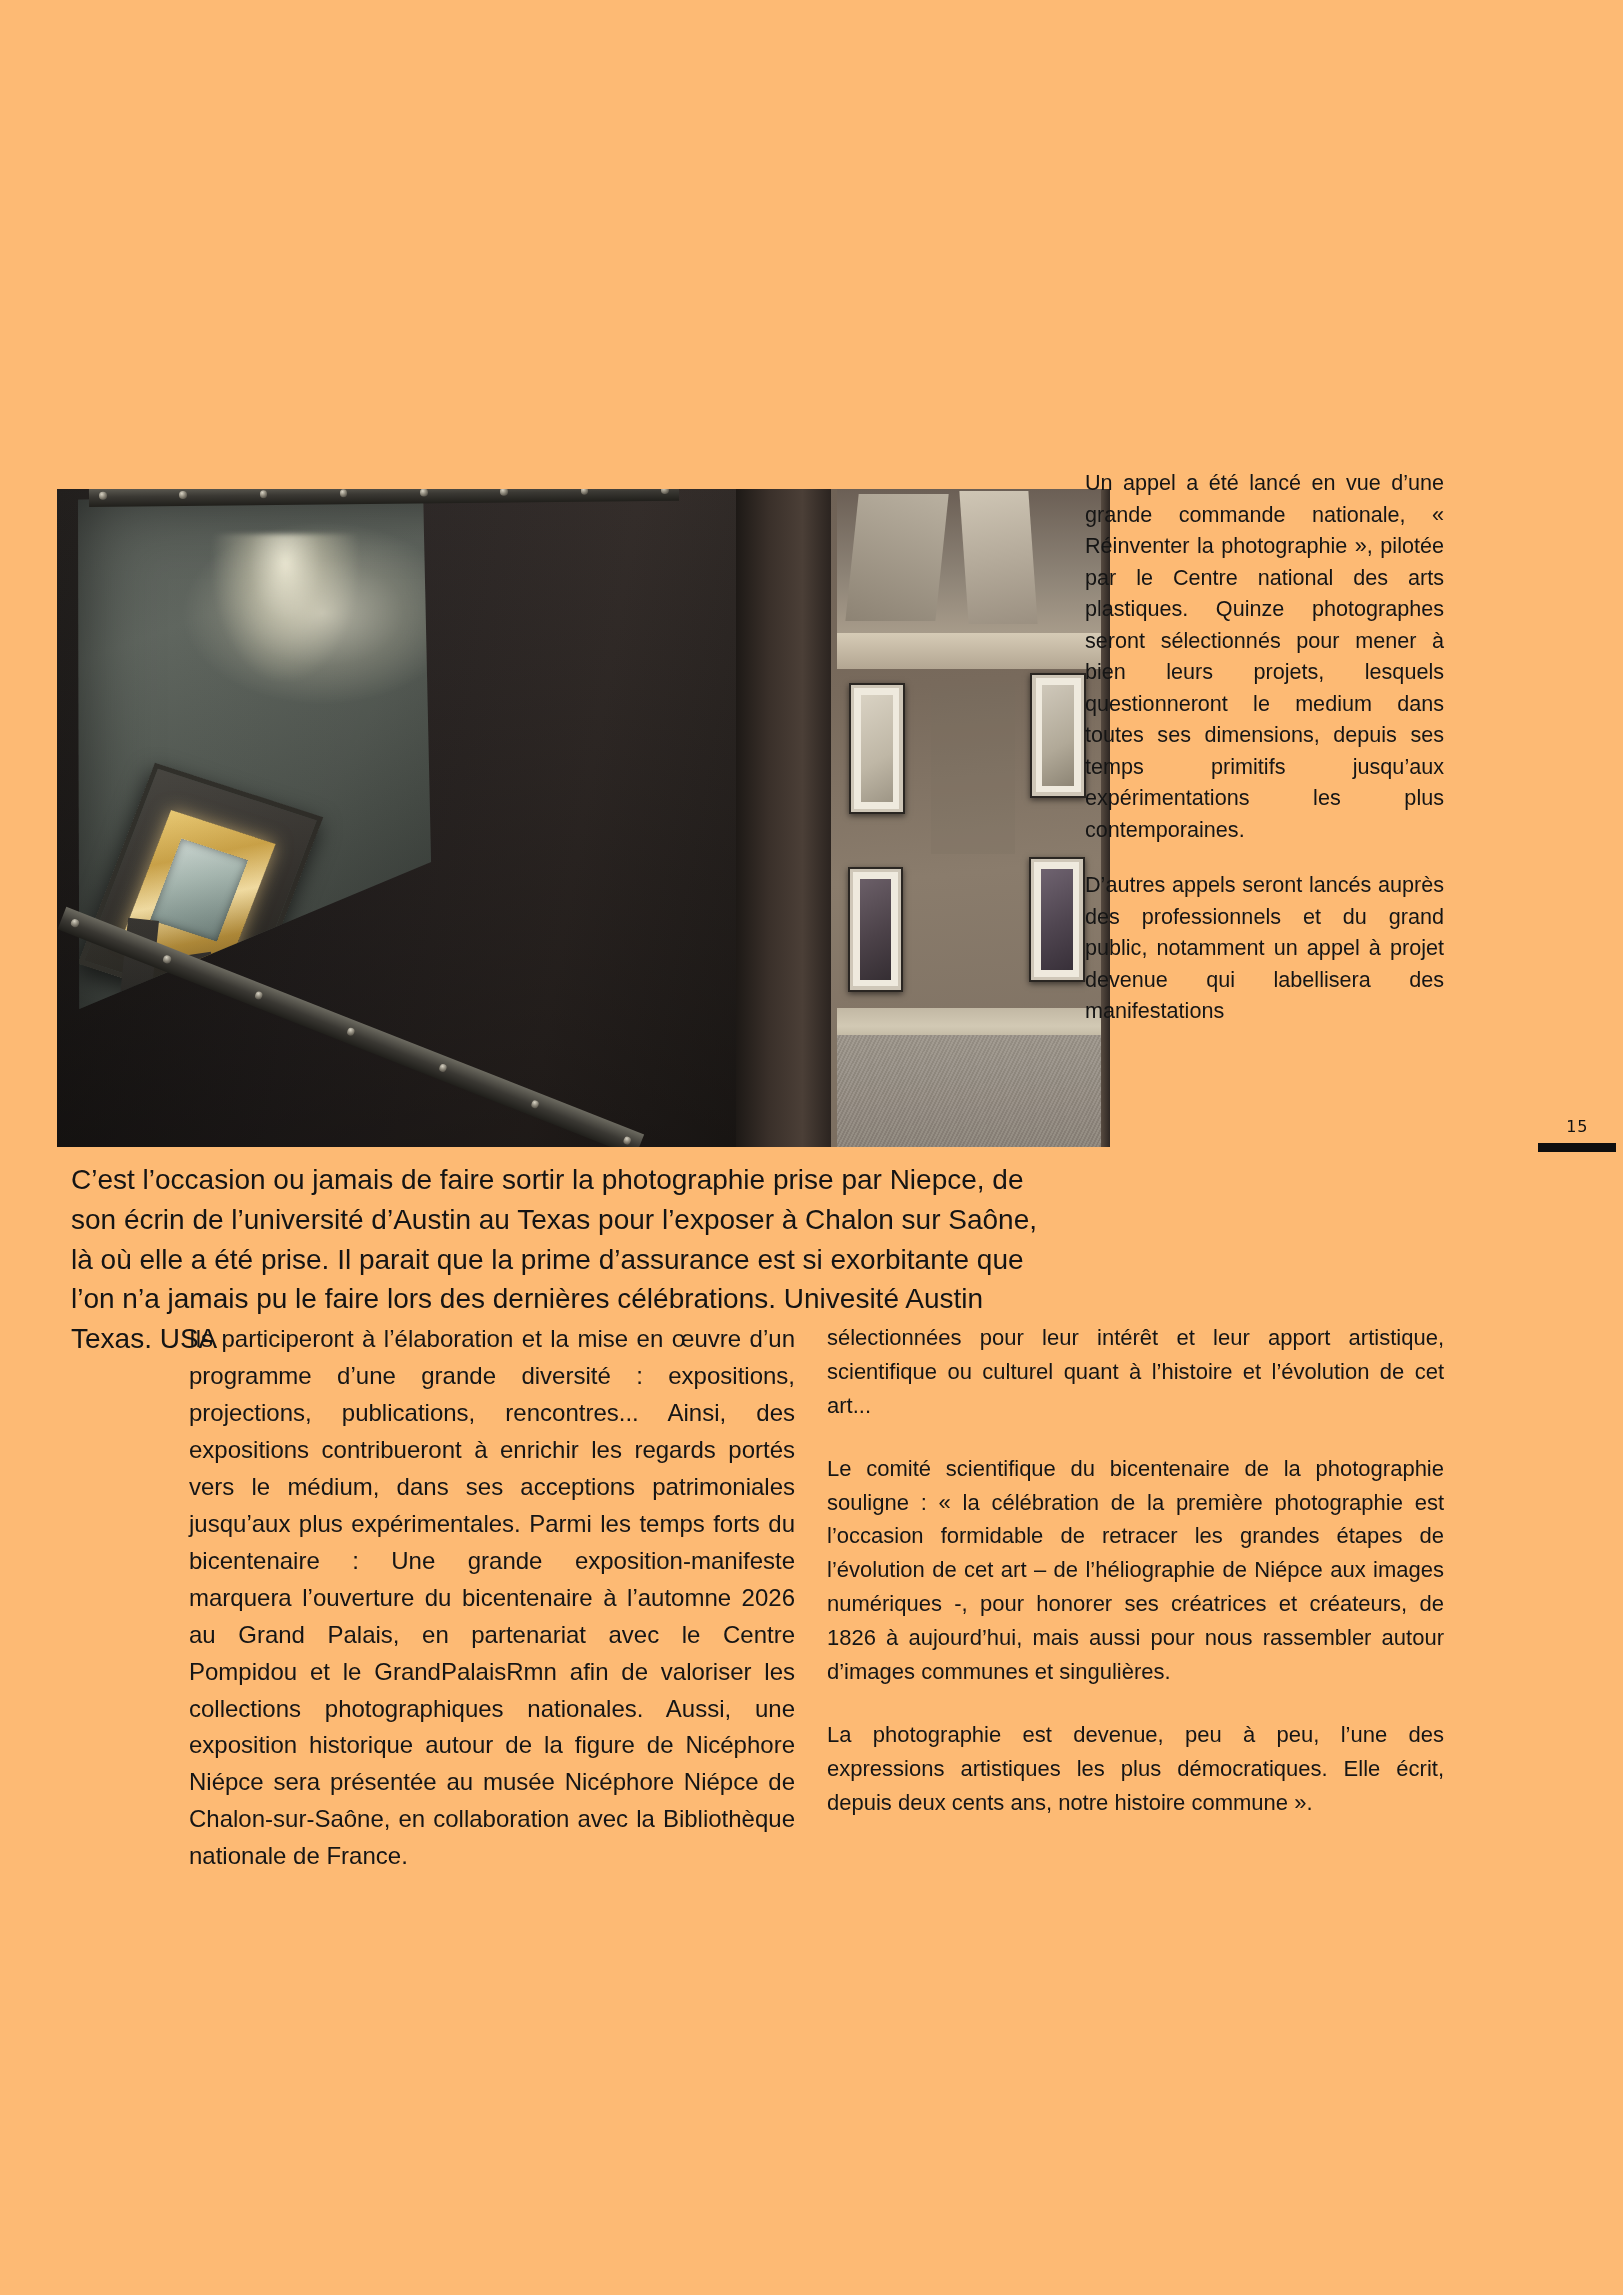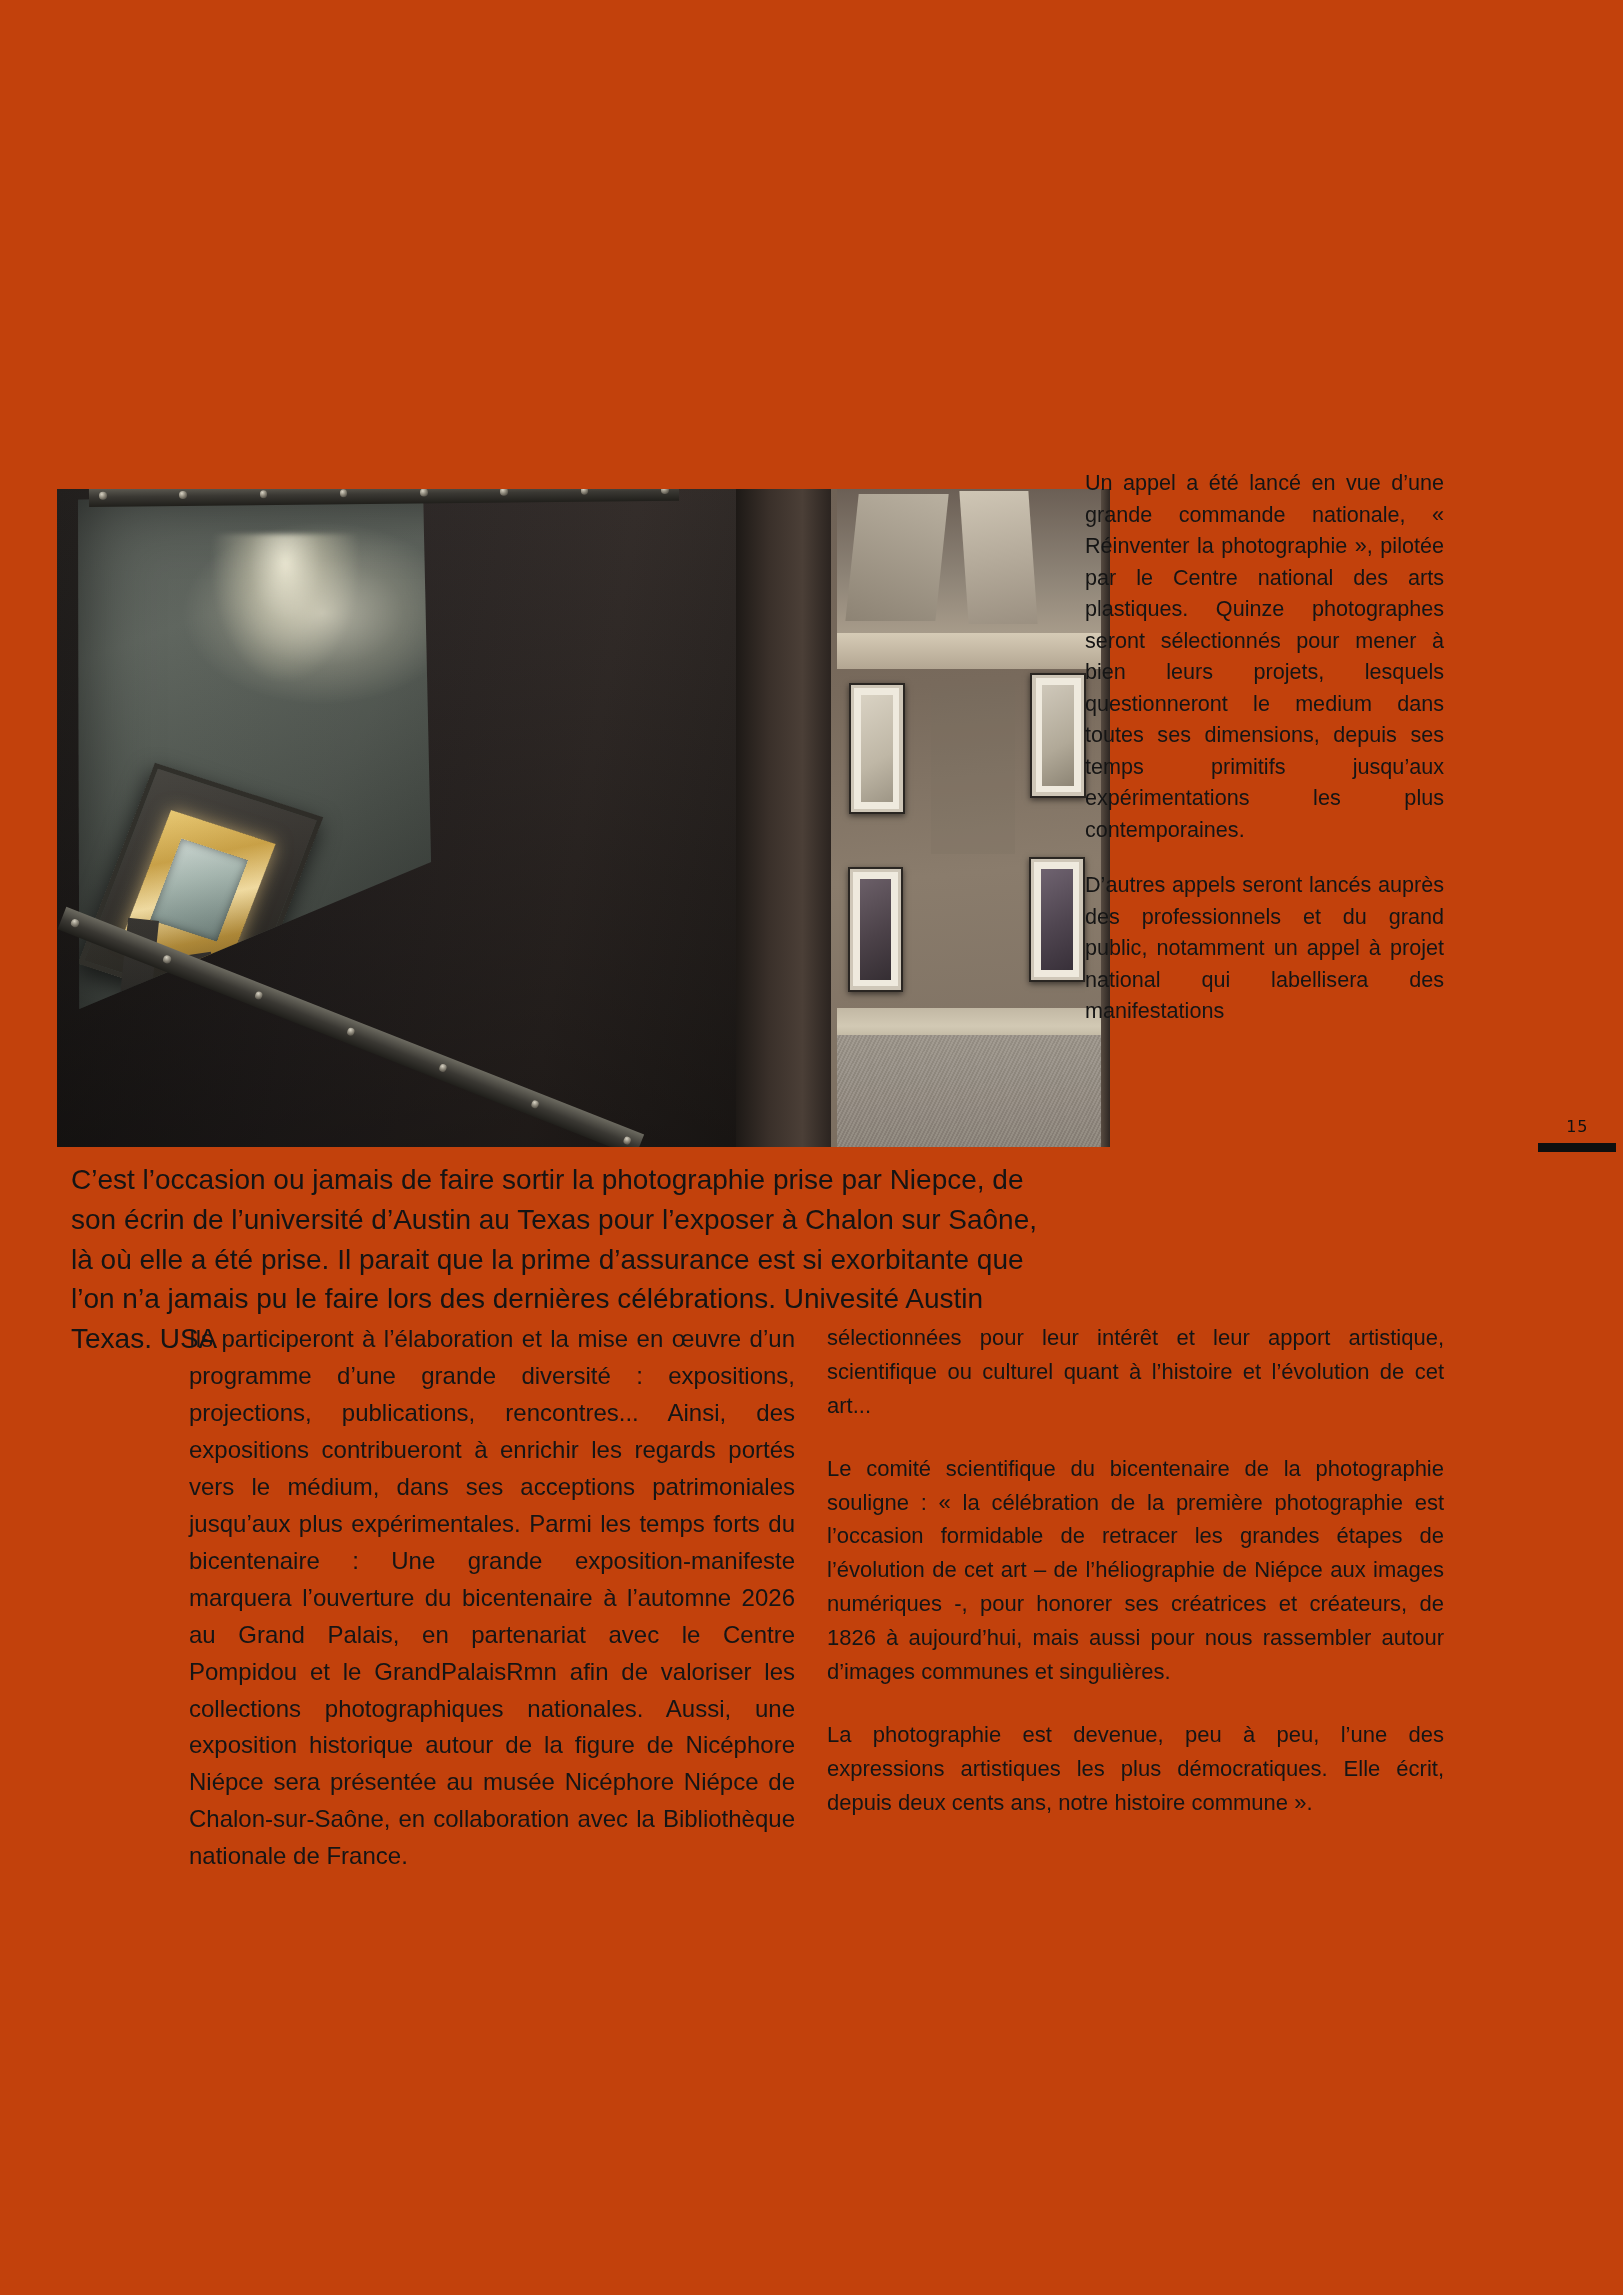--- a/index.html
+++ b/index.html
@@ -10,21 +10,21 @@
     background: #ffffff;
     font-family: "Liberation Sans", sans-serif;
     color: #1a1a1a;
     position: relative;
     overflow: hidden;
   }
 
   .page {
     position: absolute;
     inset: 0;
-    background: #c2410c;
+    background: #fdba74;
   }
 
   
   .photo-figure {
     position: absolute;
     left: 17px;
     top: 475px;
     width: 1053px;
     height: 658px;
     background: #0a0908;
@@ -427,21 +427,21 @@
         <div class="bay-lower"></div>
         <div class="bay-floor"></div>
         <div class="bay-right-edge"></div>
       </div>
 
     </div>
   </figure>
 
   <div class="col-right-top">
     <p>Un appel a été lancé en vue d’une grande commande nationale, « Réinventer la photographie », pilotée par le Centre national des arts plastiques. Quinze photographes seront sélectionnés pour mener à bien leurs projets, lesquels questionneront le medium dans toutes ses dimensions, depuis ses temps primitifs jusqu’aux expérimentations les plus contemporaines.</p>
-    <p>D’autres appels seront lancés auprès des professionnels et du grand public, notamment un appel à projet national qui labellisera des manifestations</p>
+    <p>D’autres appels seront lancés auprès des professionnels et du grand public, notamment un appel à projet devenue qui labellisera des manifestations</p>
   </div>
 
   <div class="caption">C’est l’occasion ou jamais de faire sortir la photographie prise par Niepce, de son écrin de l’université d’Austin au Texas pour l’exposer à Chalon sur Saône, là où elle a été prise. Il parait que la prime d’assurance est si exorbitante que l’on n’a jamais pu le faire lors des dernières célébrations. Univesité Austin Texas. USA</div>
 
   <div class="col-left-body">
     <p>Ils participeront à l’élaboration et la mise en œuvre d’un programme d’une grande diversité : expositions, projections, publications, rencontres... Ainsi, des expositions contribueront à enrichir les regards portés vers le médium, dans ses acceptions patrimoniales jusqu’aux plus expérimentales. Parmi les temps forts du bicentenaire : Une grande exposition-manifeste marquera l’ouverture du bicentenaire à l’automne 2026 au Grand Palais, en partenariat avec le Centre Pompidou et le GrandPalaisRmn afin de valoriser les collections photographiques nationales. Aussi, une exposition historique autour de la figure de Nicéphore Niépce sera présentée au musée Nicéphore Niépce de Chalon-sur-Saône, en collaboration avec la Bibliothèque nationale de France.</p>
   </div>
 
   <div class="col-right-body">
     <p>sélectionnées pour leur intérêt et leur apport artistique, scientifique ou culturel quant à l’histoire et l’évolution de cet art...</p>

